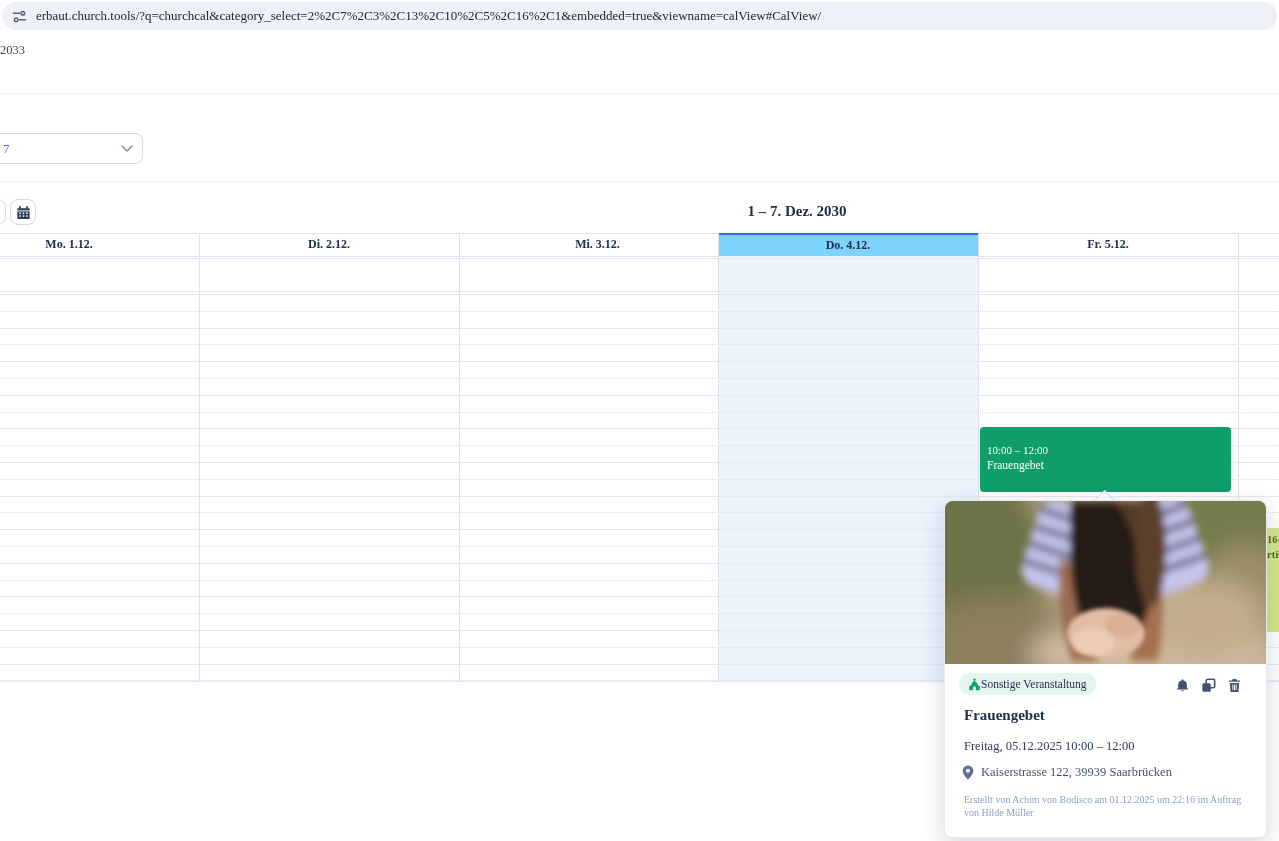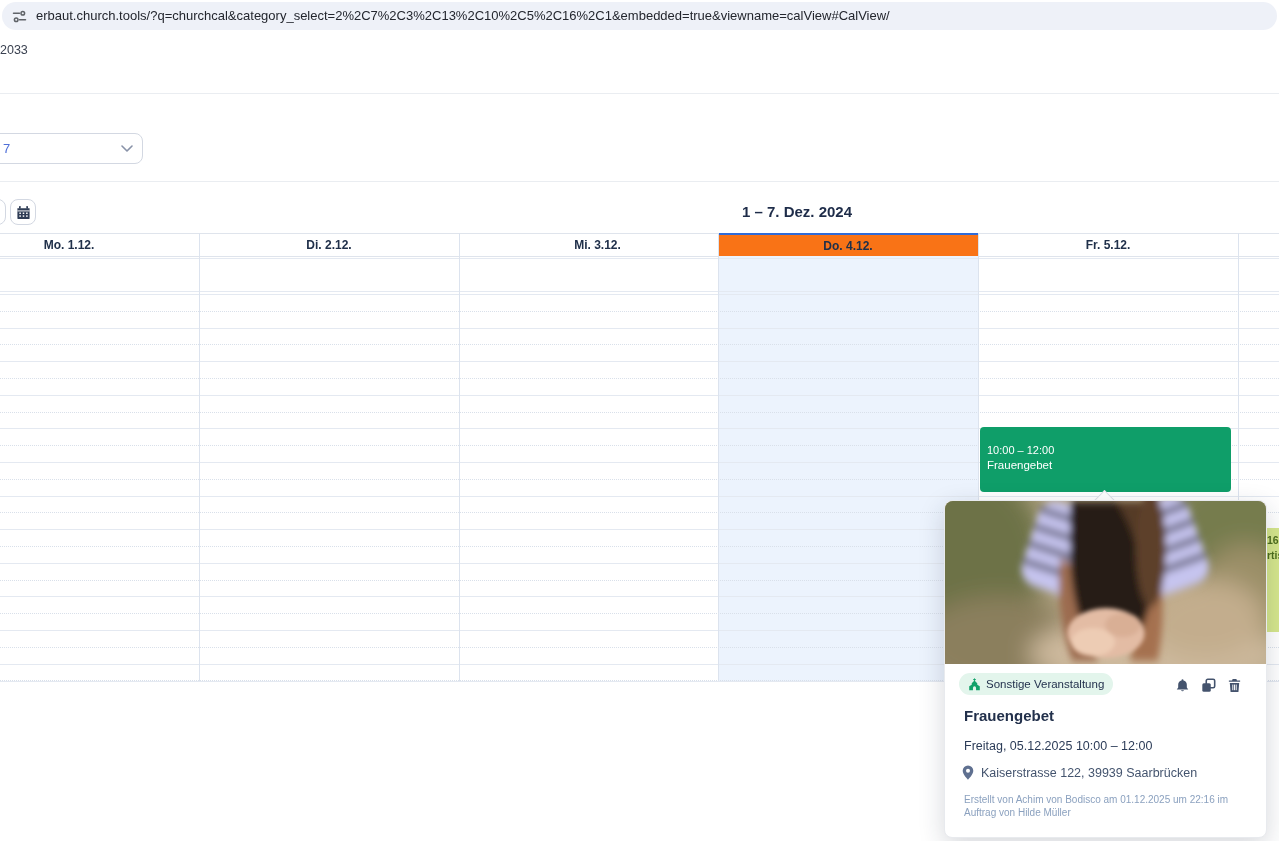--- a/index.html
+++ b/index.html
@@ -1,17 +1,17 @@
 <!DOCTYPE html>
 <html><head>
 <meta charset="utf-8">
 <style>
   html,body{margin:0;padding:0;background:#fff;}
   .stage{position:relative;width:1279px;height:841px;overflow:hidden;background:#fff;
-         font-family:Liberation Sans, sans-serif;color:#22304b;}
+         font-family:Liberation Serif, serif;color:#22304b;}
   .abs{position:absolute;}
 
   
   .urlbar{left:2px;top:2px;width:1275px;height:28px;background:#eef1f8;border-radius:14px;}
   .urlbar .tune{position:absolute;left:10px;top:7px;width:15px;height:15px;}
   .urlbar .url{position:absolute;left:34px;top:0;line-height:28px;font-size:13px;color:#23262e;white-space:nowrap;}
 
   .year{left:0px;top:43px;font-size:12.5px;color:#3a4150;}
   .divider{left:0;width:1279px;height:0;border-top:1px solid #eaedf1;}
 
@@ -23,21 +23,21 @@
   
   .btn{background:#fff;border:1px solid #d3d8e2;border-radius:8px;box-sizing:border-box;}
   .btn-partial{left:-16px;top:199px;width:22px;height:26px;}
   .btn-cal{left:10px;top:199px;width:26px;height:26px;display:flex;align-items:center;justify-content:center;}
 
   
   .week-title{left:597px;top:203px;width:400px;text-align:center;font-size:15px;font-weight:bold;color:#1e2c49;}
   .hline-hdr{left:0;width:1279px;height:0;border-top:1px solid #dfe4ec;}
   .daycell{top:233px;height:23px;display:flex;align-items:center;justify-content:center;
            font-size:12px;font-weight:bold;color:#20304a;box-sizing:border-box;}
-  .daycell.hl{background:#f97316;border-top:2px solid #2f6bd9;}
+  .daycell.hl{background:#7dd3fc;border-top:2px solid #2f6bd9;}
 
   
   .do-col-fill{left:719px;top:256px;width:259px;height:425px;background:#ecf3fd;}
   .hline{position:absolute;left:0;width:1279px;height:0;border-top:1px solid #e4e9f1;}
   .hline.dotted{border-top:1px dotted #d9e0ea;}
   .vline{top:233px;width:0;height:448px;border-left:1px solid #dce3ee;}
 
   
   .event-green{left:980px;top:427px;width:251px;height:65px;background:#0f9e69;border-radius:4px;
                color:#fff;box-sizing:border-box;padding:17px 7px;z-index:3;}
@@ -47,21 +47,21 @@
   .event-lime .frag{position:absolute;left:27px;font-size:10.5px;font-weight:bold;color:#4e6e1d;white-space:nowrap;}
 
   
   .caret{left:1097px;top:493px;width:14px;height:14px;background:#fff;transform:rotate(45deg);
          border-top:1px solid #dcdfe6;border-left:1px solid #dcdfe6;z-index:9;}
   .popup{left:944px;top:500px;width:323px;height:338px;background:#fff;border-radius:8px;
          border:1px solid #e8eaee;box-shadow:0 8px 26px rgba(30,40,60,.18);box-sizing:border-box;z-index:10;}
   .popup .photo{position:absolute;left:0;top:0;width:100%;height:163px;border-radius:8px 8px 0 0;overflow:hidden;}
   .popup .photo svg{display:block;width:100%;height:100%;}
   .badge{position:absolute;left:14px;top:172px;height:22px;background:#e3f5ec;border-radius:12px;
-         display:flex;align-items:center;gap:5px;padding:0 9px;font-size:11.5px;color:#24324e;}
+         display:flex;align-items:center;padding:0 9px;font-size:11.5px;color:#24324e;}
   .actions{position:absolute;right:24px;top:177px;display:flex;gap:11px;}
   .actions .aicon{width:15px;height:15px;cursor:pointer;}
   .p-title{position:absolute;left:19px;top:206px;font-size:15px;font-weight:bold;color:#22304b;}
   .p-date{position:absolute;left:19px;top:238px;font-size:12.5px;color:#2c3c58;}
   .p-loc{position:absolute;left:17px;top:264px;display:flex;align-items:center;gap:7px;
          font-size:12.5px;color:#44546e;}
   .p-created{position:absolute;left:19px;top:293px;width:282px;font-size:10px;line-height:12.5px;color:#8ba1bf;}
 </style>
 </head>
 <body>
@@ -106,21 +106,21 @@
         <rect x="3.6" y="8" width="1.6" height="1.6"></rect>
           <rect x="7.2" y="8" width="1.6" height="1.6"></rect>
           <rect x="10.8" y="8" width="1.6" height="1.6"></rect>
         <rect x="3.6" y="11" width="1.6" height="1.6"></rect>
           <rect x="7.2" y="11" width="1.6" height="1.6"></rect>
           <rect x="10.8" y="11" width="1.6" height="1.6"></rect>
       </g>
     </svg>
   </div>
 
-  <div class="abs week-title">1 – 7. Dez. 2024</div>
+  <div class="abs week-title">1 – 7. Dez. 2030</div>
 
   <div class="abs hline-hdr" style="top:233px;"></div>
   <div class="abs hline-hdr" style="top:256px;"></div>
 
   <div class="abs daycell" style="left:-61px;width:260px;">
     <span>Mo. 1.12.</span>
   </div>
   <div class="abs daycell" style="left:199px;width:260px;">
     <span>Di. 2.12.</span>
   </div>

